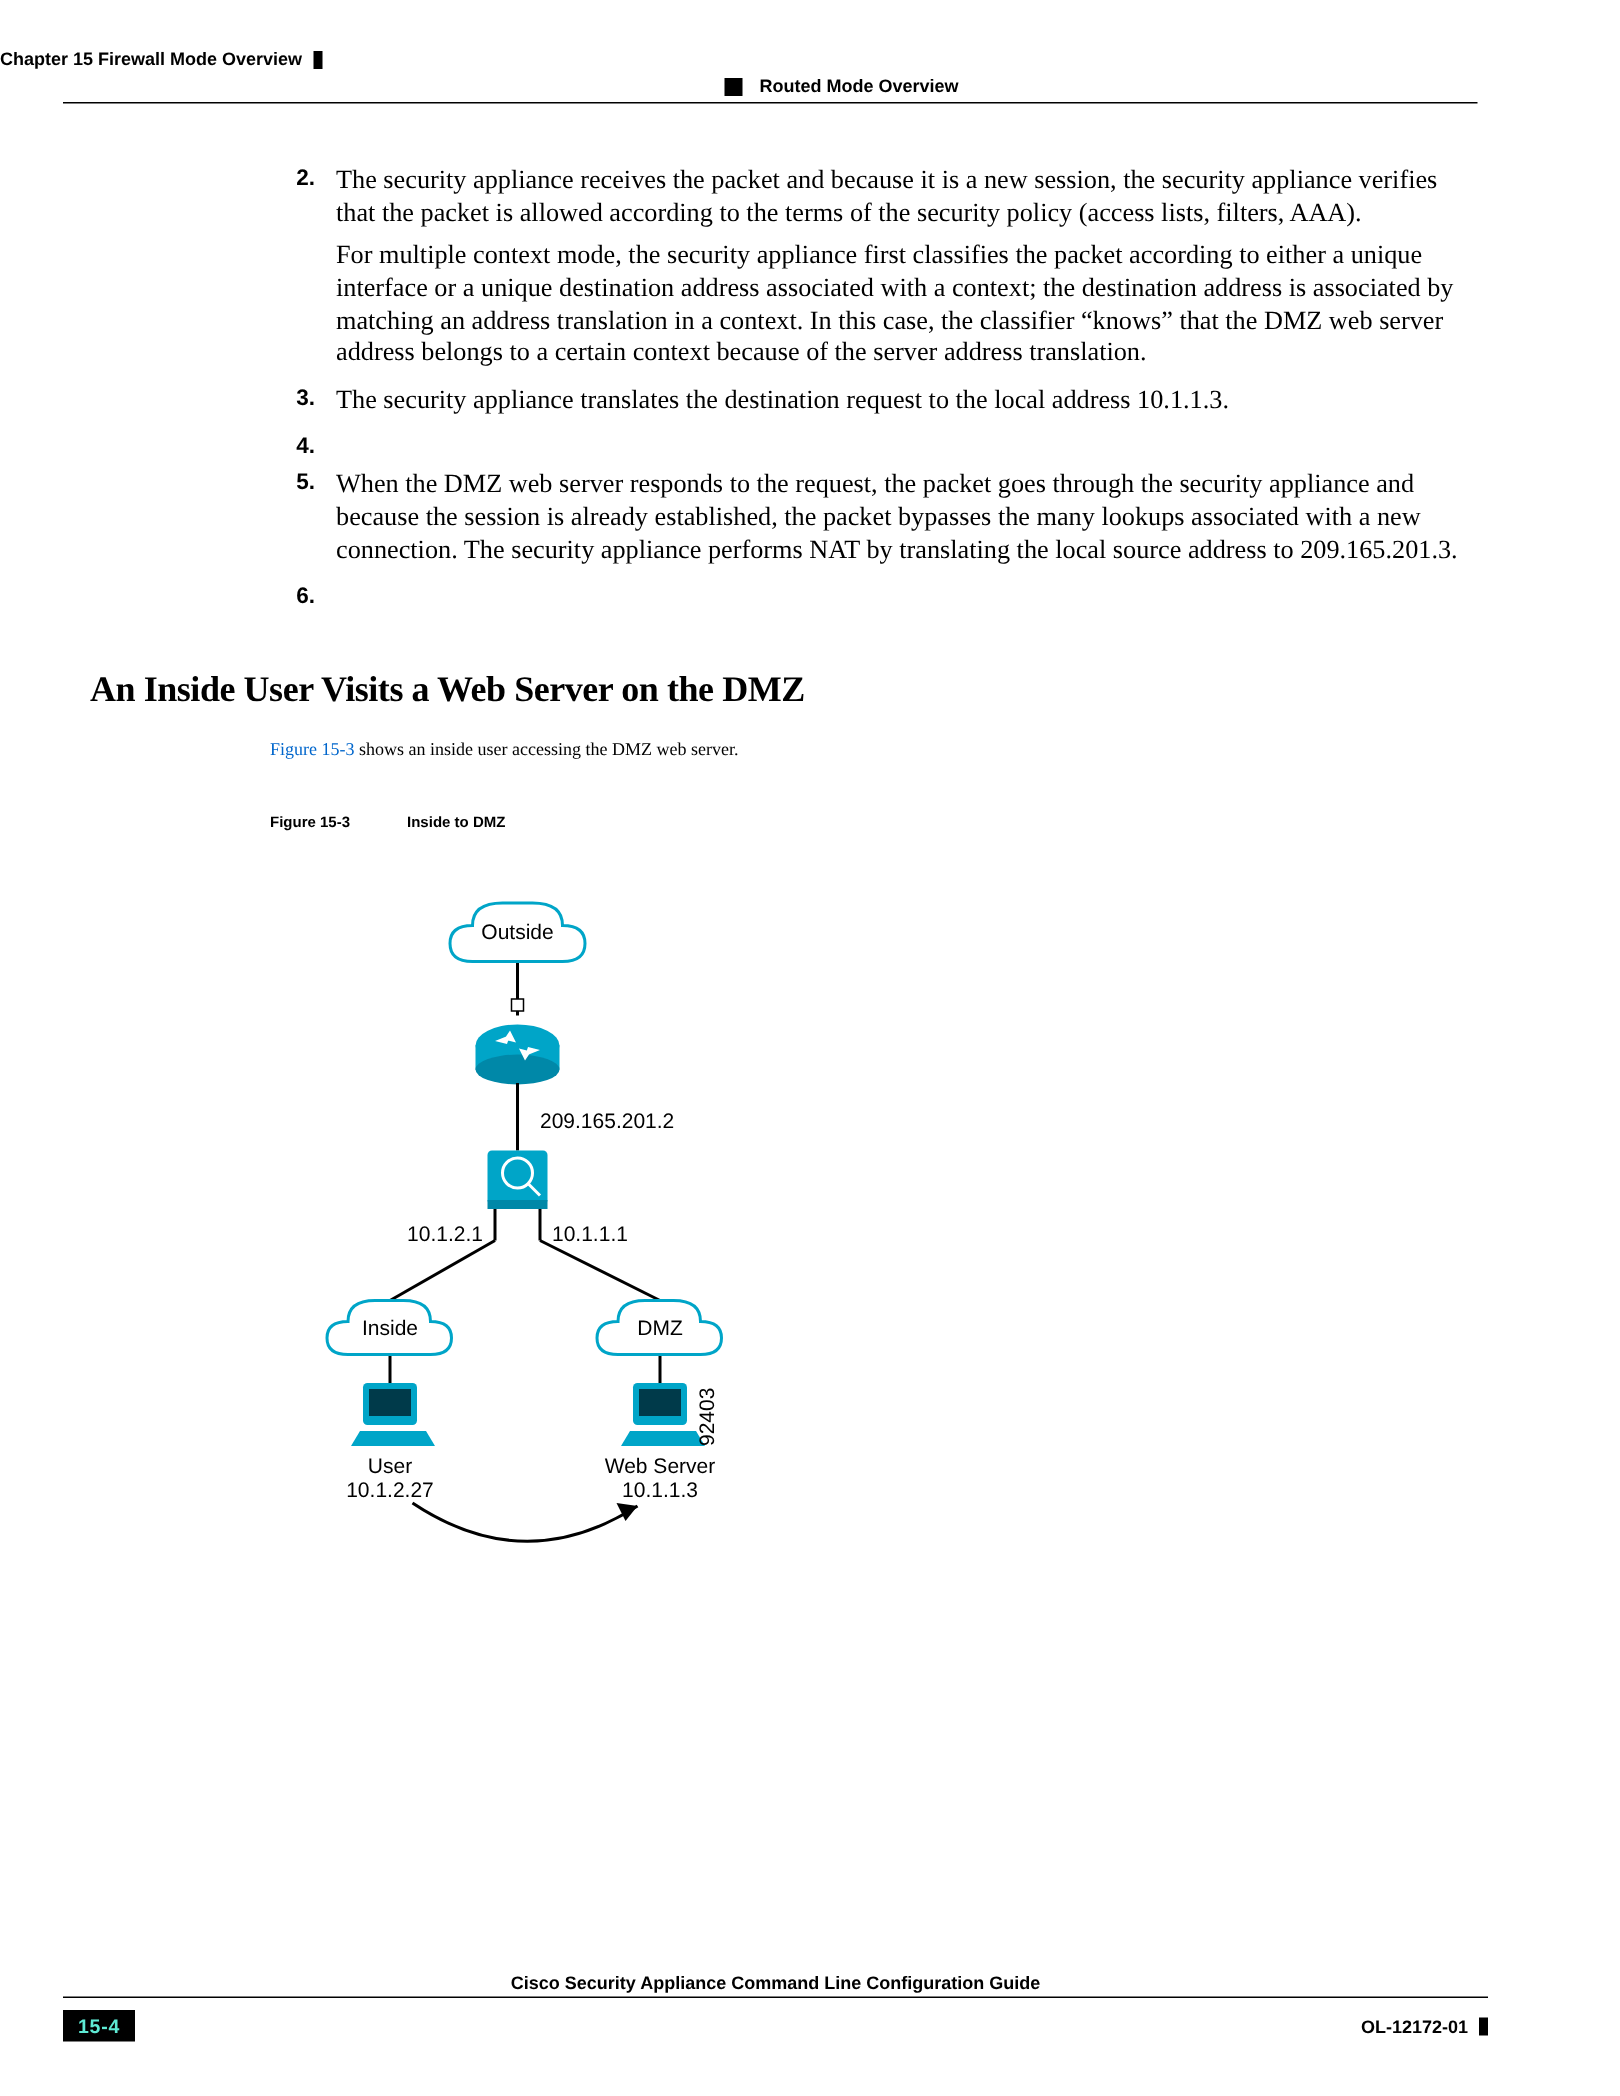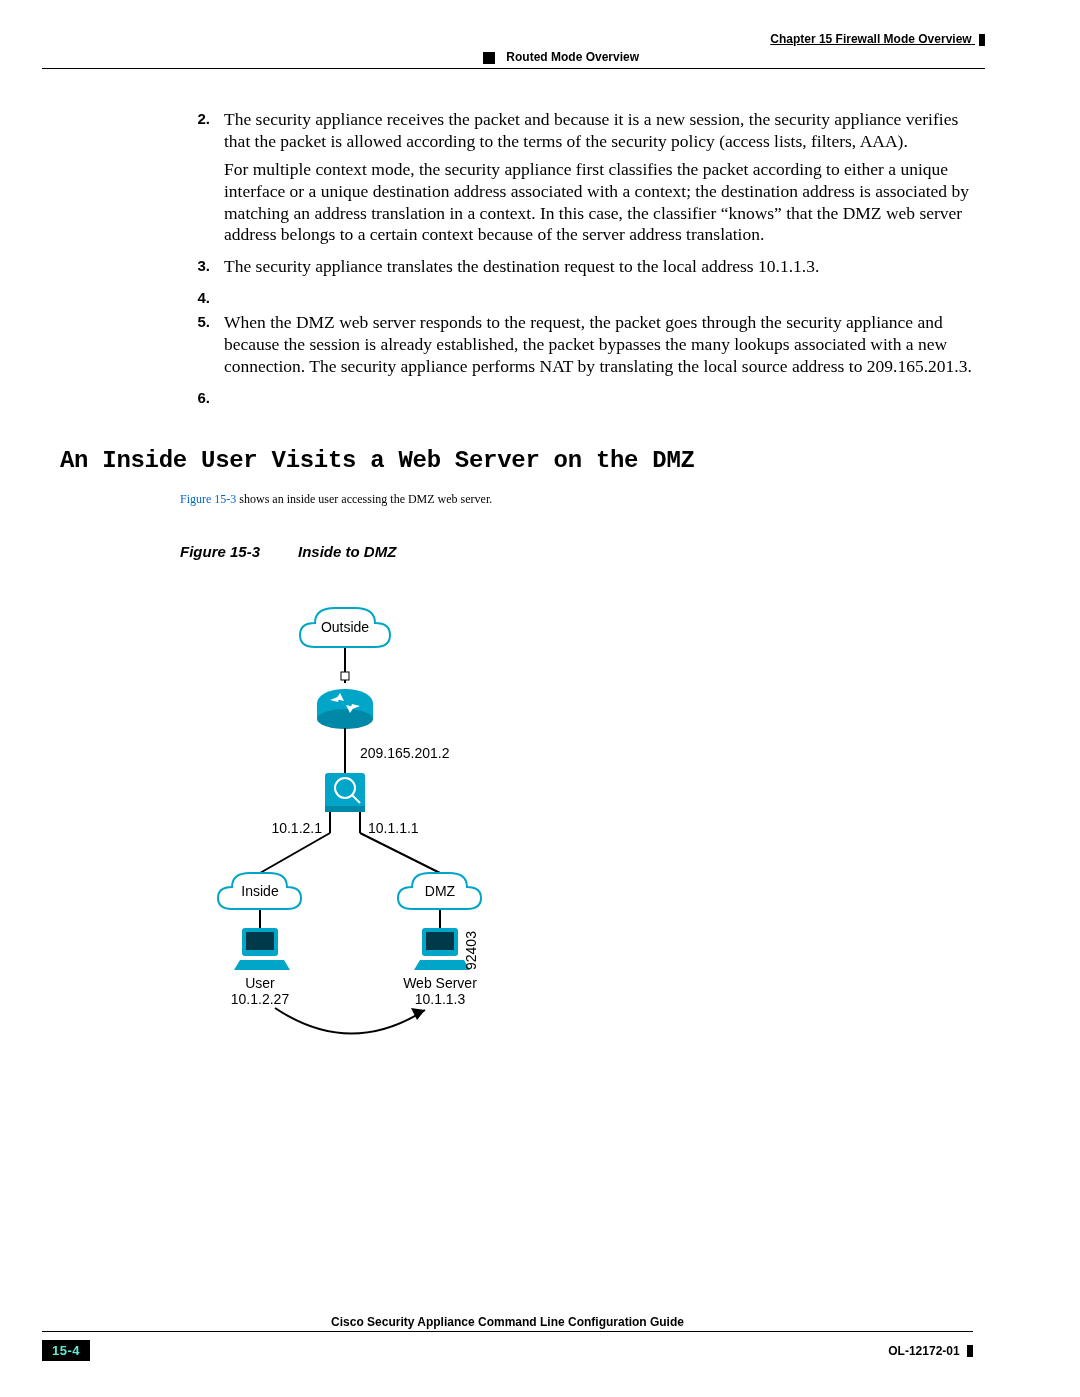--- a/index.html
+++ b/index.html
@@ -13,23 +13,21 @@
     color: #000;
   }
   .header {
     position: relative;
     width: 100%;
     font-family: Arial, Helvetica, sans-serif;
     font-weight: bold;
     font-size: 12px;
   }
   .header-top {
-    text-align: right;
     padding: 32px 95px 2px 0;
-    text-decoration: underline;
   }
   .header-top .bar {
     display: inline-block;
     width: 6px;
     height: 12px;
     background: #000;
     vertical-align: middle;
     margin-left: 4px;
   }
   .header-bottom {
@@ -76,60 +74,59 @@
     padding-top: 1px;
   }
   ol.steps li .txt {
     flex: 1;
   }
   ol.steps li .txt p {
     margin: 0 0 6px 0;
   }
 
   h2.section {
-    font-family: Liberation Mono, monospace;
+    font-family: Liberation Serif, serif;
     font-weight: bold;
     font-size: 24px;
     margin: 40px 0 18px 0;
     letter-spacing: -0.3px;
   }
 
   .body-text {
     font-size: 12px;
     margin-left: 120px;
     line-height: 1.25;
   }
   .fig-ref { color: #0066cc; }
 
   .figure-caption {
     font-family: Arial, Helvetica, sans-serif;
     font-weight: bold;
-    font-style: italic;
-    font-size: 15px;
+    font-size: 10px;
     margin: 36px 0 18px 120px;
   }
   .figure-caption .gap { display:inline-block; width:38px; }
 
   .diagram {
     margin-left: 120px;
     position: relative;
     width: 400px;
     height: 460px;
     text-align: center;
   }
   .diagram text {
     font-family: Arial, Helvetica, sans-serif;
     font-size: 14px;
   }
 
   .footer {
     position: absolute;
     bottom: 36px;
     left: 42px;
-    right: 107px;
+    right: 88px;
     font-family: Arial, Helvetica, sans-serif;
     font-weight: bold;
     font-size: 12px;
   }
   .footer-line {
     border-top: 1px solid #000;
     margin-bottom: 8px;
   }
   .footer-title {
     text-align: center;

